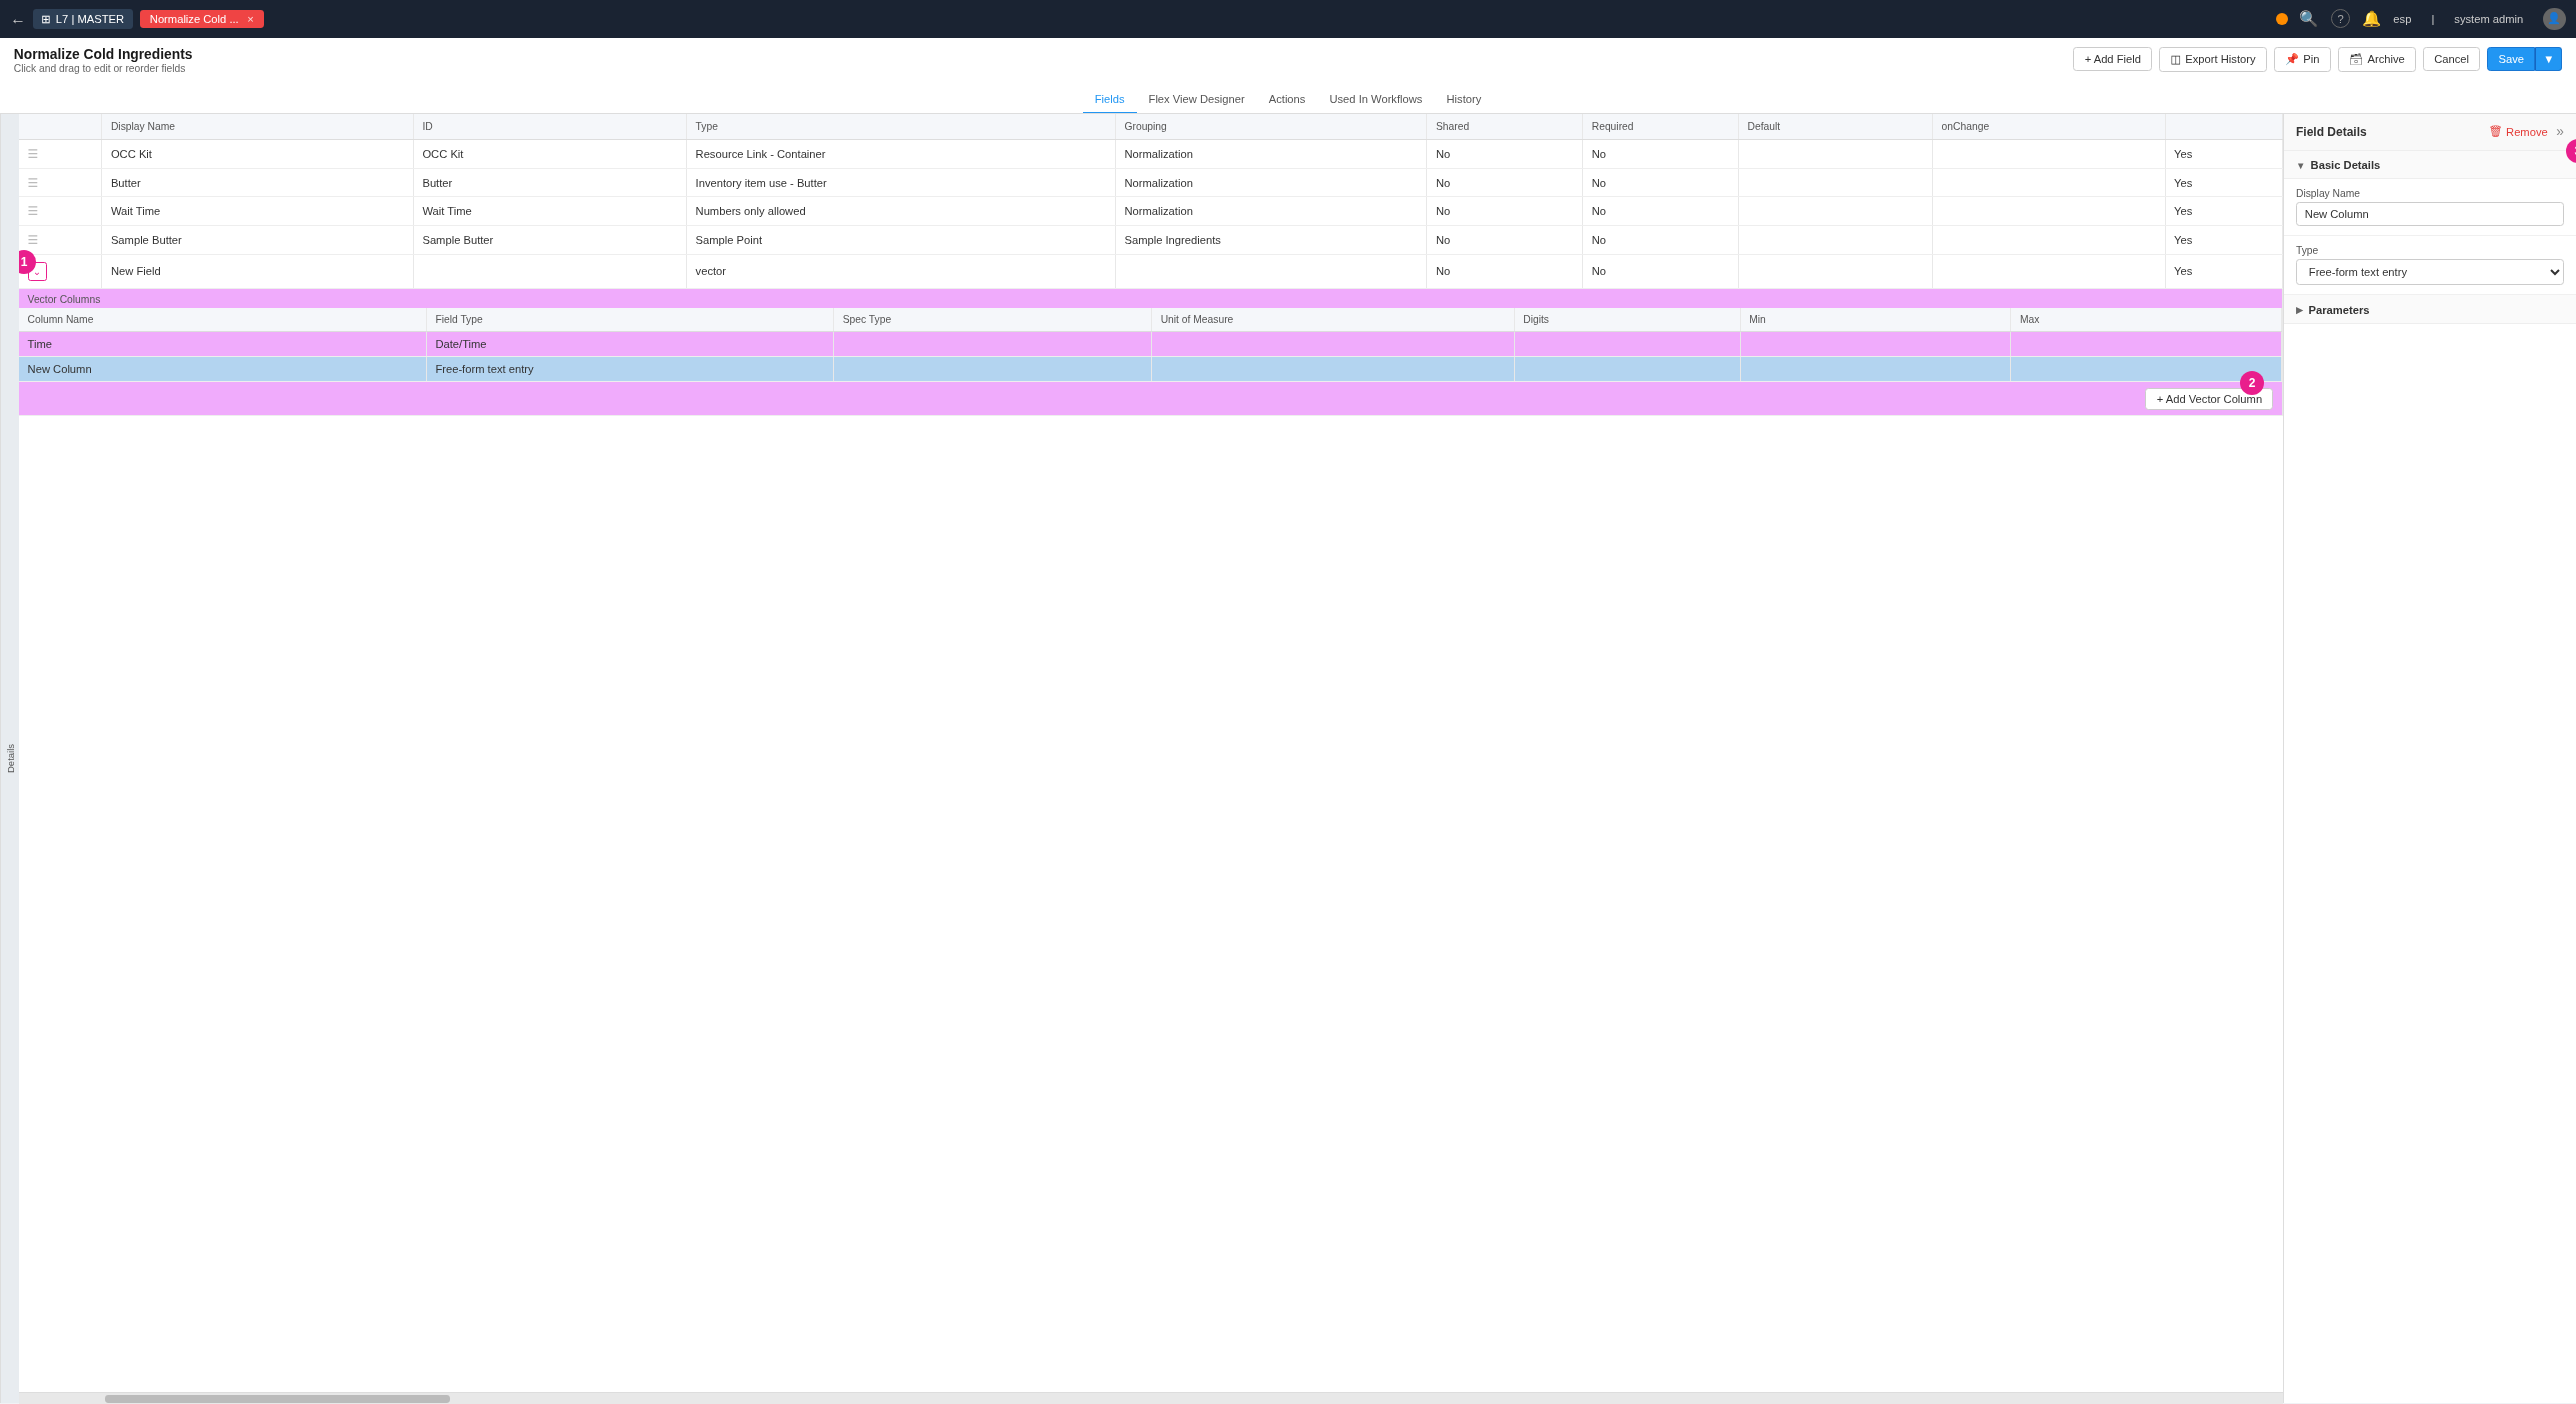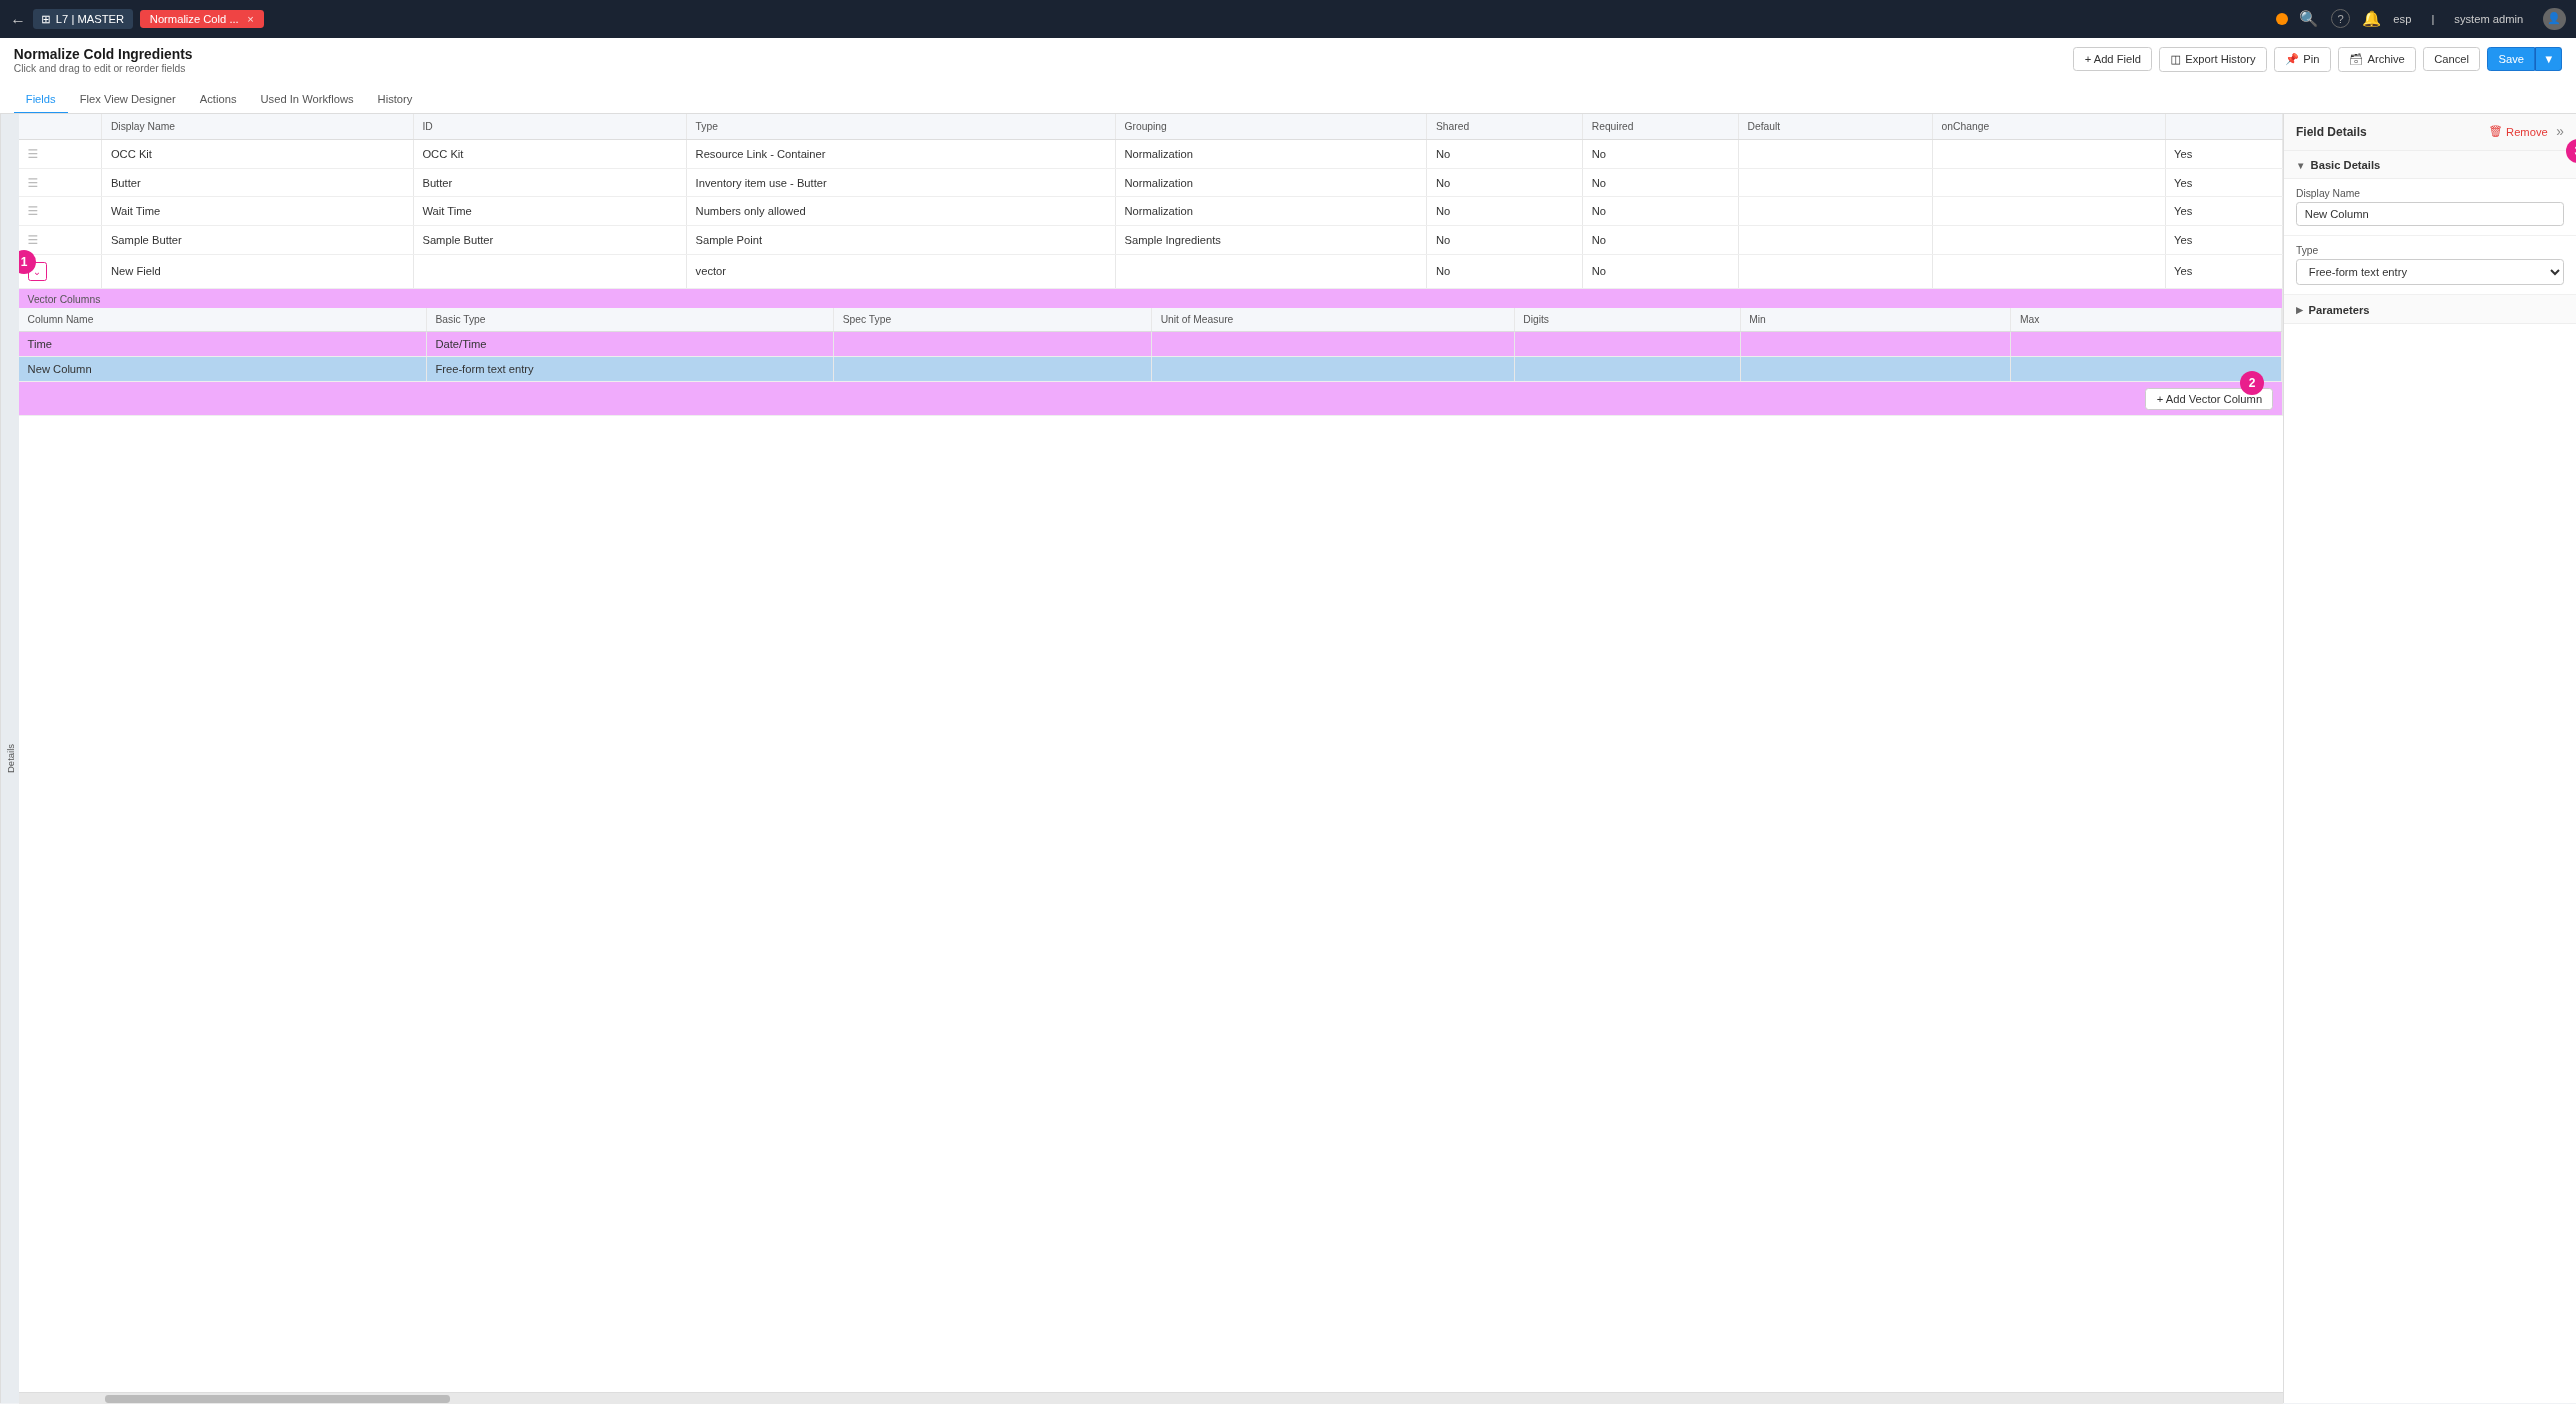--- a/index.html
+++ b/index.html
@@ -21,21 +21,21 @@
     .page-header { background: #fff; padding: 8.6px 13.8px 0; border-bottom: 0.9px solid #ddd; display: flex; flex-direction: column; }
     .page-header-top { display: flex; align-items: flex-start; justify-content: space-between; padding-bottom: 8.6px; }
     .page-title { font-size: 13.8px; font-weight: 600; color: #1a1a1a; }
     .page-subtitle { font-size: 10.3px; color: #666; margin-top: 1.7px; }
     .header-actions { display: flex; gap: 6.9px; align-items: center; border-radius: 6px; }
     .btn { border: 0.9px solid #ccc; background: #fff; border-radius: 3.4px; padding: 5.2px 10.3px; font-size: 11.2px; cursor: pointer; display: flex; align-items: center; gap: 4.3px; color: #333; }
     .btn-primary-split { background: #2196F3; color: #fff; border-color: #1976D2; border-radius: 3.4px 0 0 3.4px; padding: 5.2px 10.3px; }
     .btn-primary-arrow { background: #2196F3; color: #fff; border-color: #1976D2; border-radius: 0 3.4px 3.4px 0; border-left: 0.9px solid #1565C0; padding: 5.2px 6.9px; }
 
     
-    .tabs { display: flex; gap: 0; border-bottom: none; padding-top: 3.4px; }
+    .tabs { display: flex; gap: 0; border-bottom: none; padding-top: 3.4px; justify-content: center; }
     .tab { padding: 6.9px 12px; cursor: pointer; font-size: 11.2px; color: #555; border-bottom: 1.7px solid transparent; }
     .tab.active { color: #2196F3; border-bottom: 1.7px solid #2196F3; font-weight: 500; }
 
     
     .details-side-label { writing-mode: vertical-rl; transform: rotate(180deg); background: #e8ecf0; color: #555; font-size: 9.5px; padding: 6.9px 3.4px; display: flex; align-items: center; justify-content: center; cursor: pointer; border-right: 0.9px solid #ddd; min-width: 19px; }
 
     
     .content-area { flex: 1; overflow: auto; background: #fff; padding: 0; position: relative; }
 
     
@@ -273,21 +273,21 @@
                   <col class="vector-col-dtype">
                   <col class="vector-col-spec">
                   <col class="vector-col-unit">
                   <col class="vector-col-digits">
                   <col class="vector-col-min">
                   <col class="vector-col-max">
                 </colgroup>
                 <thead>
                   <tr>
                     <th>Column Name</th>
-                    <th>Basic Type</th>
+                    <th>Field Type</th>
                     <th>Spec Type</th>
                     <th>Unit of Measure</th>
                     <th>Digits</th>
                     <th>Min</th>
                     <th>Max</th>
                   </tr>
                 </thead>
                 <tbody>
                   <tr>
                     <td>Time</td>

